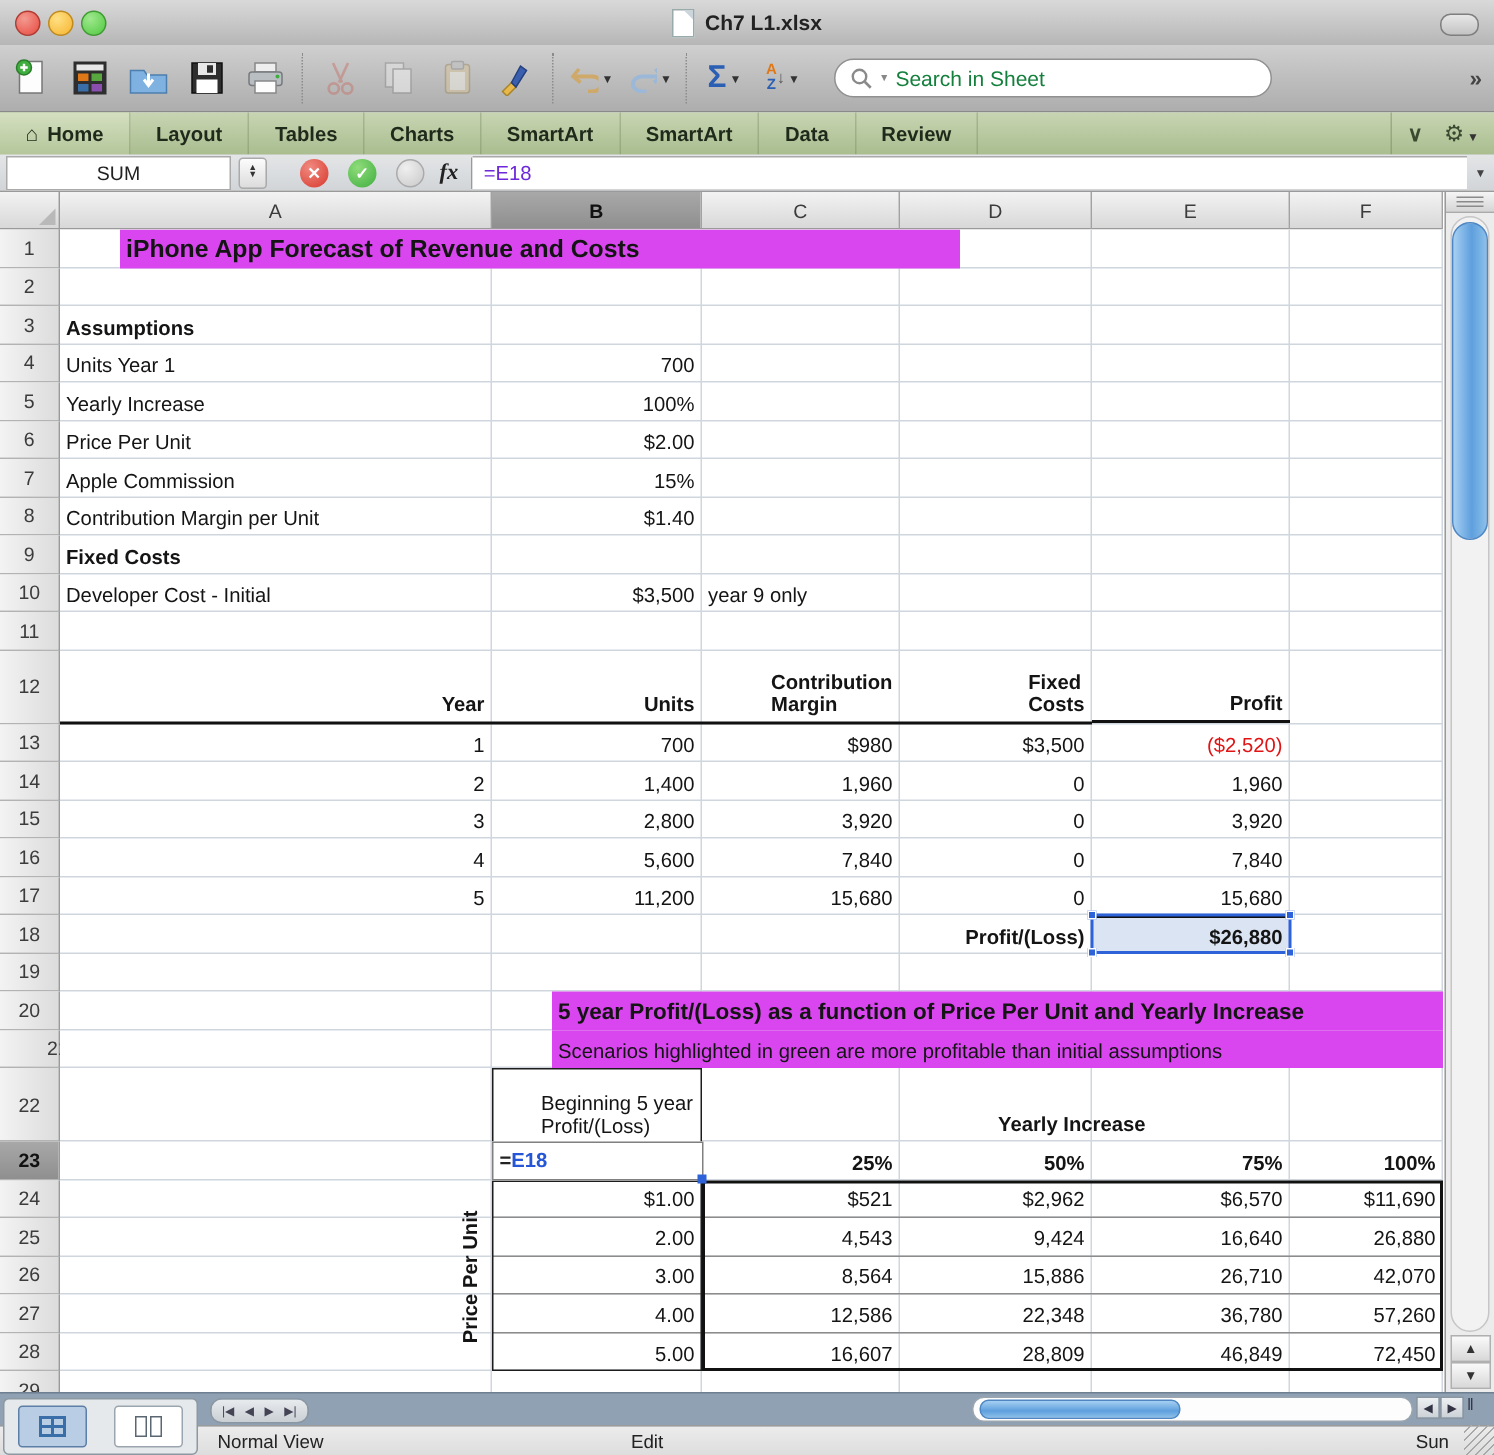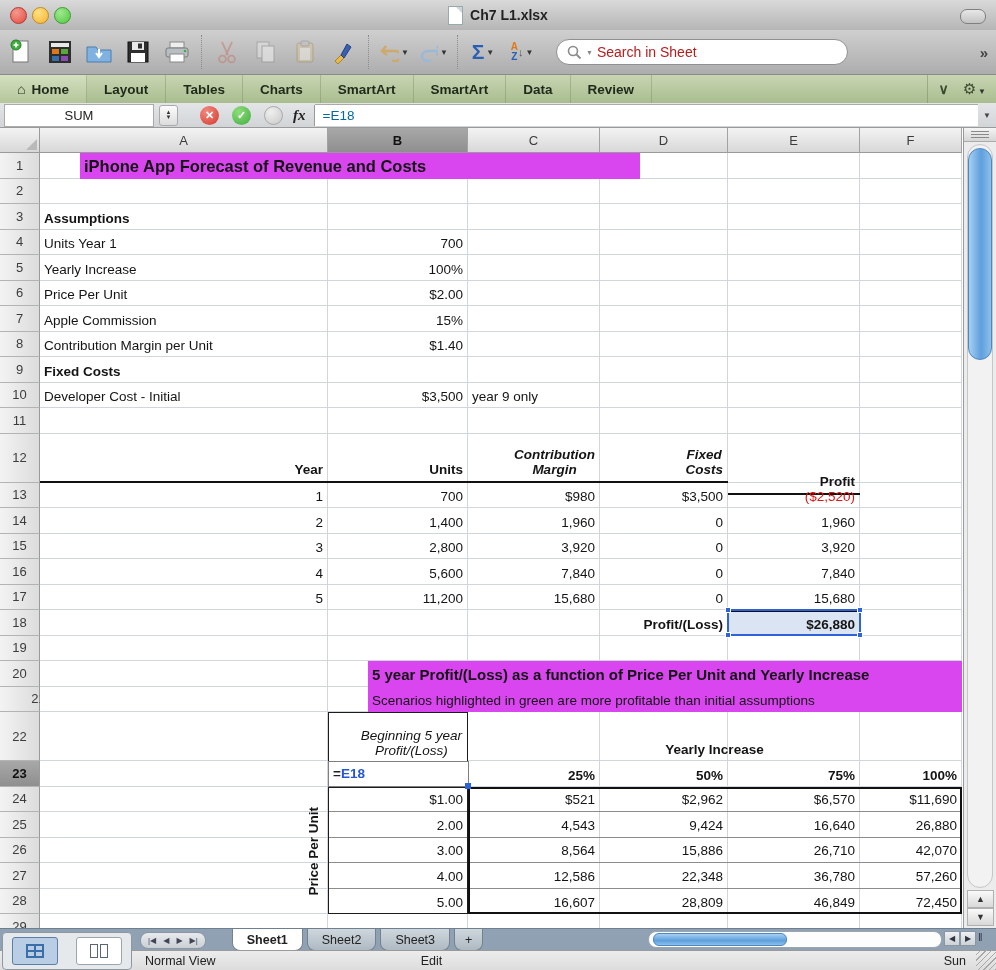--- a/index.html
+++ b/index.html
@@ -26,21 +26,21 @@
     border-bottom:1px solid #8a8a8a;display:flex;align-items:center;padding:0 6px;box-sizing:border-box;gap:9px;}
   .tbtn{width:30px;height:32px;display:flex;align-items:center;justify-content:center;flex:0 0 auto;}
   .tsep{width:1px;height:34px;border-left:1px dotted #8b8b8b;flex:0 0 auto;}
   .dd{font-size:8px;color:#333;margin-left:2px;}
   .dim{opacity:.5;}
   #sigma-glyph{font-size:21px;font-weight:bold;color:#2b5fb4;}
   #sort-glyph{font-size:10px;font-weight:bold;line-height:1;text-align:center;}
   #sort-glyph .a{color:#e07818;}#sort-glyph .z{color:#2b5fb4;}
   #search-box{height:26px;width:292px;background:#fff;border:1px solid #909090;border-radius:14px;
     display:flex;align-items:center;padding:0 10px;gap:4px;box-sizing:border-box;margin-left:10px;}
-  #search-placeholder{color:#b91c1c;font-size:14px;}
+  #search-placeholder{color:#15803d;font-size:14px;}
   #toolbar-more{margin-left:auto;font-size:15px;font-weight:bold;color:#444;padding-right:2px;}
 
   
   #ribbon{left:0;top:75px;width:996px;height:28px;background:linear-gradient(#c8d5b2,#a9bd8f);
     border-bottom:1px solid #7e8f6a;display:flex;align-items:stretch;}
   .rtab{display:flex;align-items:center;padding:0 17px;font-size:13.5px;font-weight:bold;color:#1f2a1a;
     border-right:1px solid rgba(110,130,90,.35);}
   .rtab.active{background:linear-gradient(#d4dfc0,#b4c69a);}
   .rtab .house{margin-right:6px;font-size:14px;}
   #ribbon-right{margin-left:auto;display:flex;align-items:center;gap:14px;padding:0 10px;
@@ -57,21 +57,21 @@
     border-radius:3px;margin-left:5px;display:flex;flex-direction:column;align-items:center;justify-content:center;
     font-size:6px;line-height:5px;color:#333;}
   .fb-circle{width:19px;height:19px;border-radius:50%;display:flex;align-items:center;justify-content:center;
     color:#fff;font-size:11px;font-weight:bold;}
   #fb-cancel{background:radial-gradient(circle at 35% 30%,#f08a80,#d8372b);margin-left:22px;}
   #fb-accept{background:radial-gradient(circle at 35% 30%,#8fdc7a,#3fae3f);margin-left:13px;}
   #fb-circle3{background:radial-gradient(circle at 35% 30%,#efefef,#c9c9c9);margin-left:13px;border:1px solid #aaa;box-sizing:border-box;}
   #fb-fx{font-family:"Liberation Serif",serif;font-style:italic;font-weight:bold;font-size:15px;color:#222;margin-left:10px;}
   #fb-divider{width:1px;height:21px;background:#9a9a9a;margin-left:8px;}
   #formula-input{flex:1;height:21px;background:#fff;border-top:1px solid #aaa;display:flex;align-items:center;
-    padding-left:8px;font-size:13.5px;color:#0369a1;}
+    padding-left:8px;font-size:13.5px;color:#6d28d9;}
   #fb-expand{font-size:8px;color:#444;padding:0 5px;}
 
   
   #sheet{left:0;top:128px;width:996px;height:800px;background:#fff;overflow:hidden;}
   #corner{left:0;top:0;width:40px;height:25px;background:linear-gradient(#f3f3f3,#d8d8d8);
     border-right:1px solid #9a9a9a;border-bottom:1px solid #9a9a9a;box-sizing:border-box;}
   #corner .tri{position:absolute;right:2px;bottom:2px;width:0;height:0;
     border-left:11px solid transparent;border-bottom:11px solid #b9b9b9;}
   #colheads{left:40px;top:0;height:25px;display:flex;}
   .colh{height:25px;box-sizing:border-box;border-right:1px solid #a2a2a2;border-bottom:1px solid #9a9a9a;
@@ -84,21 +84,21 @@
     display:flex;align-items:center;justify-content:center;font-size:13px;color:#3c3c3c;}
   #grid{left:40px;top:25px;width:922px;height:775px;overflow:hidden;background:#fff;}
   .vline{position:absolute;top:0;bottom:0;width:1px;background:#cfd6de;}
   .hline{position:absolute;left:0;width:922px;height:1px;background:#cfd6de;}
   .cell{position:absolute;box-sizing:border-box;display:flex;align-items:flex-end;
     padding:0 5px 3px 4px;font-size:13.5px;color:#141414;line-height:1.15;white-space:nowrap;overflow:visible;}
   .cell.b{font-weight:bold;}
   .cell.ar{justify-content:flex-end;}
   .cell.ac{justify-content:center;}
   .cell.red{color:#e01414;}
-  .cell.pre{white-space:pre-line;text-align:center;line-height:1.12;font-style:italic;}
+  .cell.pre{white-space:pre-line;text-align:left;line-height:1.12;}
   .cell.t15{font-size:15px;}
   .cell.t16{font-size:16.5px;}
   .cell.wbg{background:#d946ef;margin-left:40px;}
   .cell.bb2{border-bottom:2.5px solid #111;}
   .cell.bt2{border-top:2.5px solid #111;}
   .cell.selfill{background:#dbe4f3;}
   .cell.hb{border-bottom:1px solid #8c8c8c;}
   .cell.b22box{border:1.3px solid #1c1c1c;border-bottom:none;background:#fff;}
 
   
@@ -413,21 +413,21 @@
         <div class="cell b" style="left: 0px; top: 204px; width: 288px; height: 25.5px;">Fixed  Costs</div>
         <div class="cell" style="left: 0px; top: 229.5px; width: 288px; height: 25.5px;">Developer Cost - Initial</div>
         <div class="cell ar" style="left: 288px; top: 229.5px; width: 140px; height: 25.5px;">$3,500</div>
         <div class="cell" style="left: 428px; top: 229.5px; width: 132px; height: 25.5px;">year 9 only</div>
         <div class="cell b ar bb2" style="left: 0px; top: 280.5px; width: 288px; height: 49px;">Year</div>
         <div class="cell b ar bb2" style="left: 288px; top: 280.5px; width: 140px; height: 49px;">Units</div>
         <div class="cell b ar bb2 pre" style="left: 428px; top: 280.5px; width: 132px; height: 49px;">Contribution
 Margin</div>
         <div class="cell b ar bb2 pre" style="left: 560px; top: 280.5px; width: 128px; height: 49px;">Fixed
 Costs</div>
-        <div class="cell b ar bb2" style="left: 688px; top: 293px; width: 132px; height: 49px;">Profit</div>
+        <div class="cell b ar bb2" style="left: 688px; top: 280px; width: 132px; height: 49px;">Profit</div>
         <div class="cell ar" style="left: 0px; top: 329.5px; width: 288px; height: 25.5px;">1</div>
         <div class="cell ar" style="left: 288px; top: 329.5px; width: 140px; height: 25.5px;">700</div>
         <div class="cell ar" style="left: 428px; top: 329.5px; width: 132px; height: 25.5px;">$980</div>
         <div class="cell ar" style="left: 560px; top: 329.5px; width: 128px; height: 25.5px;">$3,500</div>
         <div class="cell ar red" style="left: 688px; top: 329.5px; width: 132px; height: 25.5px;">($2,520)</div>
         <div class="cell ar" style="left: 0px; top: 355px; width: 288px; height: 25.5px;">2</div>
         <div class="cell ar" style="left: 288px; top: 355px; width: 140px; height: 25.5px;">1,400</div>
         <div class="cell ar" style="left: 428px; top: 355px; width: 132px; height: 25.5px;">1,960</div>
         <div class="cell ar" style="left: 560px; top: 355px; width: 128px; height: 25.5px;">0</div>
         <div class="cell ar" style="left: 688px; top: 355px; width: 132px; height: 25.5px;">1,960</div>
@@ -512,26 +512,20 @@
   </div>
 </div>
 
 <div id="tabbar" class="abs">
   <div id="tabnav">
     <span>|◀</span>
     <span>◀</span>
     <span>▶</span>
     <span>▶|</span>
   </div>
-  <div id="tabs-wrap">
-      <div class="sheettab active">Sheet1</div>
-      <div class="sheettab">Sheet2</div>
-      <div class="sheettab">Sheet3</div>
-      <div class="sheettab" id="tab-add">+</div>
-    </div>
 </div>
 <div id="hscroll">
     <div id="hthumb"></div>
   </div>
 <div id="harrow-left" class="harrow">◀</div>
 <div id="harrow-right" class="harrow">▶</div>
 <div id="hsplit2">‖</div>
 
 <div id="statusbar" class="abs">
   <span id="status-view">Normal View</span>

